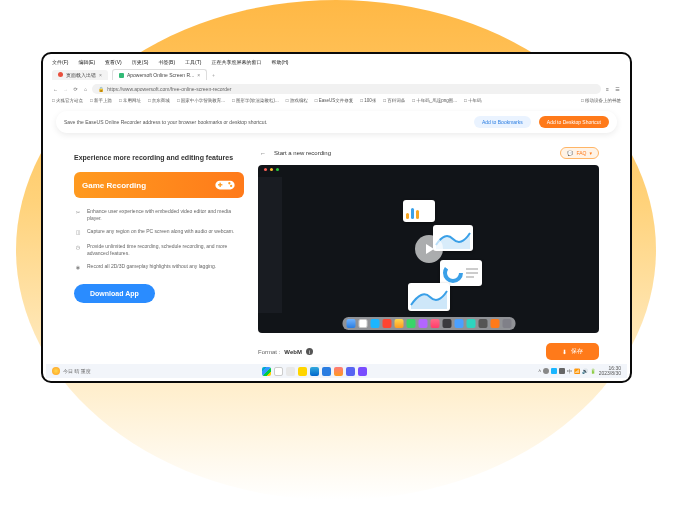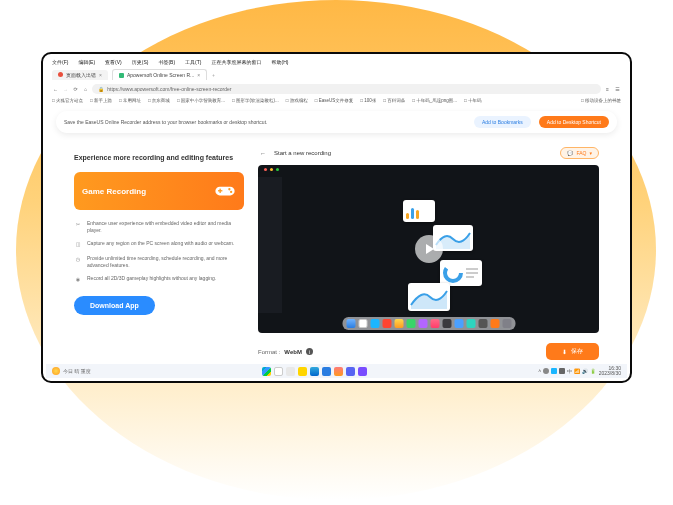--- a/index.html
+++ b/index.html
@@ -19,21 +19,21 @@
   .bookmarks { display: flex; gap: 7px; align-items: center; padding: 2px 6px; font-size: 4.5px; color: #555; overflow: hidden; }
   .bookmarks span { white-space: nowrap; }
   .banner { margin: 6px 10px; background: #fff; border-radius: 14px; box-shadow: 0 2px 6px rgba(0,0,0,.08); padding: 5px 8px; display: flex; align-items: center; gap: 8px; font-size: 5px; }
   .banner .txt { flex: 1; color: #555; }
   .pill { border-radius: 10px; padding: 3px 8px; font-size: 5px; text-align: center; }
   .pill-blue-o { background: #eaf3ff; color: #2a7de1; }
   .pill-orange { background: #ff7a1a; color: #fff; }
   .page { display: flex; gap: 14px; padding: 0 28px; }
   .left { flex: 0 0 170px; padding-top: 14px; }
   .left h3 { font-size: 7px; font-weight: 600; color: #333; margin-bottom: 10px; line-height: 1.3; }
-  .gamepill { background: linear-gradient(90deg, #ff9a1f, #ff7a1a); color: #fff; border-radius: 6px; padding: 12px 8px; font-size: 8px; font-weight: 600; display: flex; align-items: center; justify-content: space-between; }
+  .gamepill { background: linear-gradient(90deg, #ff9a1f, #ff7a1a); color: #fff; border-radius: 6px; padding: 6px 8px; font-size: 8px; font-weight: 600; display: flex; align-items: center; justify-content: space-between; }
   .gamepad { width: 22px; height: 14px; }
   .features { margin-top: 10px; }
   .feat { display: flex; gap: 5px; font-size: 5px; color: #666; margin-bottom: 7px; line-height: 1.3; }
   .feat .fi { width: 8px; height: 8px; flex: 0 0 8px; display: inline-flex; align-items: center; justify-content: center; color: #888; }
   .dlbtn { background: #2a8cff; color: #fff; border-radius: 14px; padding: 6px 16px; font-size: 7px; font-weight: 600; display: inline-block; margin-top: 6px; }
   .right { flex: 1; padding-top: 8px; }
   .right-hdr { display: flex; align-items: center; gap: 6px; font-size: 6px; margin-bottom: 6px; }
   .back-ico { width: 10px; height: 10px; display: inline-flex; align-items: center; justify-content: center; color: #444; }
   .faq { margin-left: auto; background: #fff3e6; border: 1px solid #ffb566; color: #ff7a1a; border-radius: 8px; padding: 2px 6px; font-size: 5px; display: inline-flex; align-items: center; gap: 3px; }
   .prev { background: #111418; border-radius: 4px; width: 100%; height: 168px; position: relative; overflow: hidden; }

